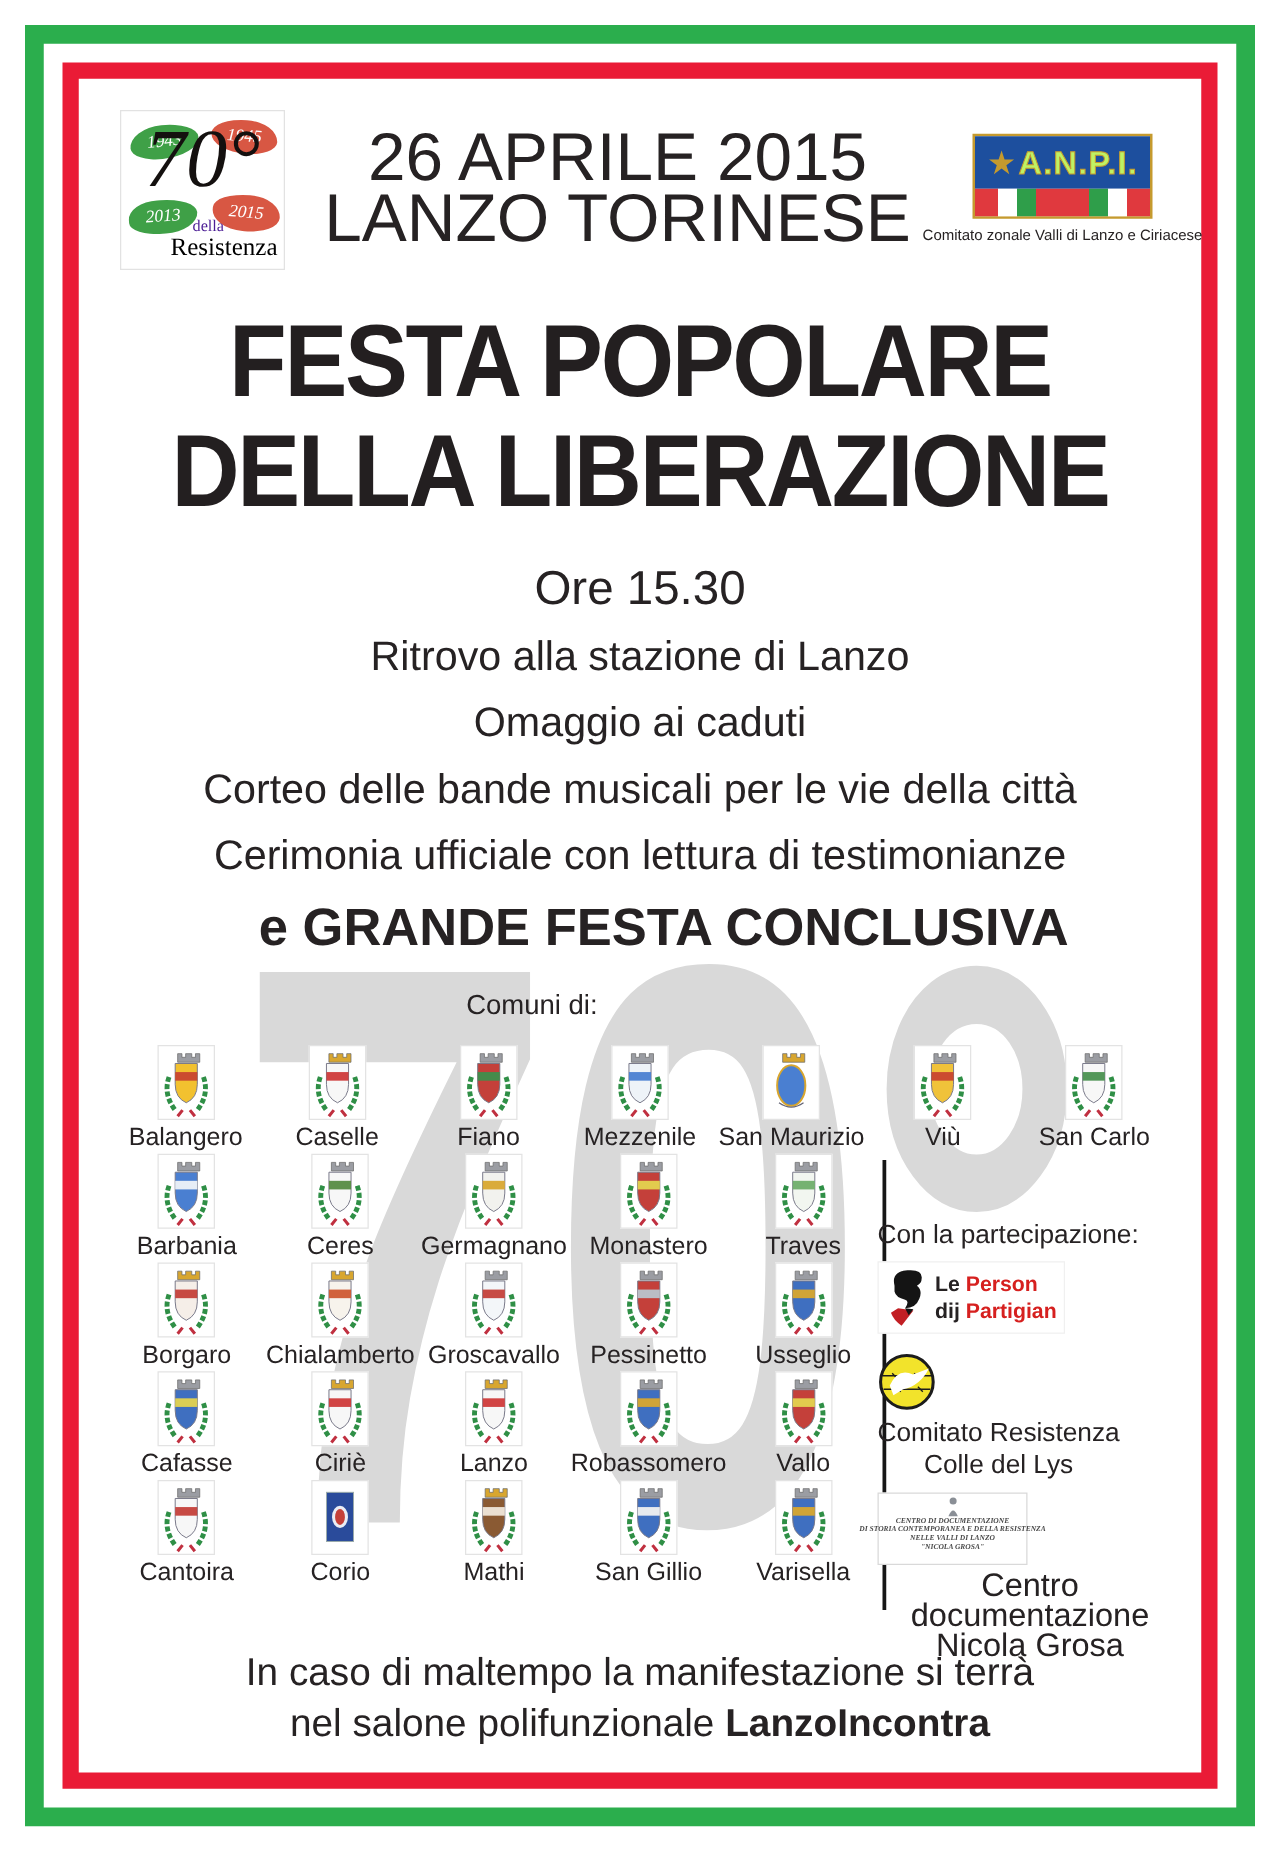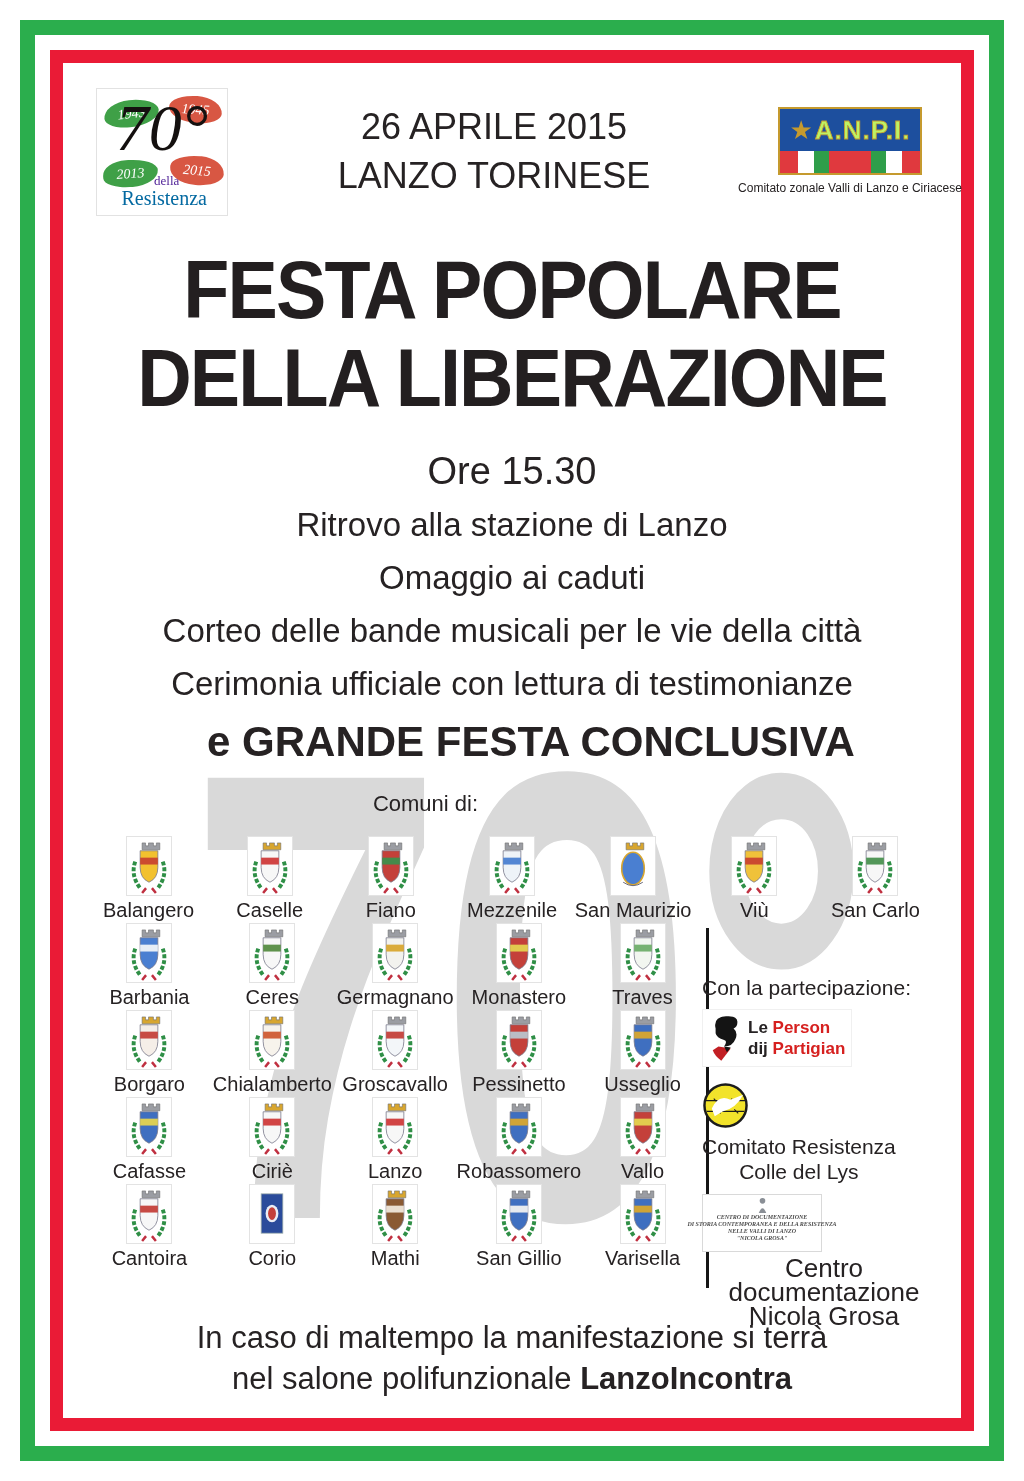--- a/index.html
+++ b/index.html
@@ -10,35 +10,35 @@
                border:15px solid var(--frame_green);z-index:0;}
   .frame-red{position:absolute;left:50px;top:50px;right:50px;bottom:50px;
              border:13px solid var(--frame_red);z-index:0;}
 
   
   .watermark{position:absolute;left:188px;top:677px;z-index:0;font-size:640px;line-height:1;
              font-weight:bold;letter-spacing:-8px;color:var(--watermark);
              transform:scaleX(.72);transform-origin:0 0;white-space:nowrap;}
 
   
-  .dateblock{left:0;width:988px;top:102px;text-align:center;font-size:36px;line-height:49px;}
+  .dateblock{left:0;width:988px;top:102px;text-align:center;font-size:54px;line-height:49px;}
 
   .resistenza{left:96px;top:88px;width:130px;height:126px;background:#fff;border:1px solid #e2e2e2;}
   .blob{position:absolute;display:flex;align-items:center;justify-content:center;color:#fff;
         font-family:"Liberation Serif",serif;font-style:italic;font-size:14px;}
   .blob.g{background:var(--splash_green);}
   .blob.r{background:var(--splash_red);}
   .b1{left:7px;top:11px;width:55px;height:27px;border-radius:48% 52% 55% 45%/60% 45% 55% 40%;transform:rotate(-6deg);}
   .b2{left:72px;top:7px;width:53px;height:27px;border-radius:52% 48% 45% 55%/45% 60% 40% 55%;transform:rotate(4deg);}
   .b3{left:6px;top:71px;width:55px;height:27px;border-radius:45% 55% 50% 50%/55% 45% 60% 40%;transform:rotate(-4deg);}
   .b4{left:73px;top:67px;width:54px;height:29px;border-radius:55% 45% 52% 48%/42% 58% 45% 55%;transform:rotate(5deg);}
   .res-70{position:absolute;left:0;top:6px;width:130px;text-align:center;
           font-family:"Liberation Serif",serif;font-style:italic;font-size:66px;line-height:1;color:#14100f;}
   .res-della{position:absolute;left:57px;top:84px;font-family:"Liberation Serif",serif;font-size:13px;color:#4c1d95;}
-  .res-name{position:absolute;right:20px;top:98px;font-family:"Liberation Serif",serif;font-size:20px;color:#0369a1;}
+  .res-name{position:absolute;right:5px;top:98px;font-family:"Liberation Serif",serif;font-size:20px;color:#000000;}
 
   .anpi-box{left:778px;top:107px;width:144px;height:68px;border:2px solid var(--anpi_gold);box-sizing:border-box;}
   .anpi-top{height:42px;background:var(--anpi_blue);display:flex;align-items:center;justify-content:center;gap:2px;}
   .anpi-star{color:var(--anpi_gold);font-size:26px;line-height:1;}
   .anpi-acronym{color:#bef264;font-size:26px;font-weight:bold;letter-spacing:1px;-webkit-text-stroke:.8px var(--anpi_gold);}
   .anpi-ribbon{height:22px;background:linear-gradient(90deg,
       var(--anpi_ribbon_red) 0 13%, #fff 13% 24%, var(--anpi_ribbon_green) 24% 35%,
       var(--anpi_ribbon_red) 35% 65%, var(--anpi_ribbon_green) 65% 76%, #fff 76% 87%,
       var(--anpi_ribbon_red) 87% 100%);}
   .anpi-caption{left:718px;top:181px;width:264px;text-align:center;font-size:12px;}

